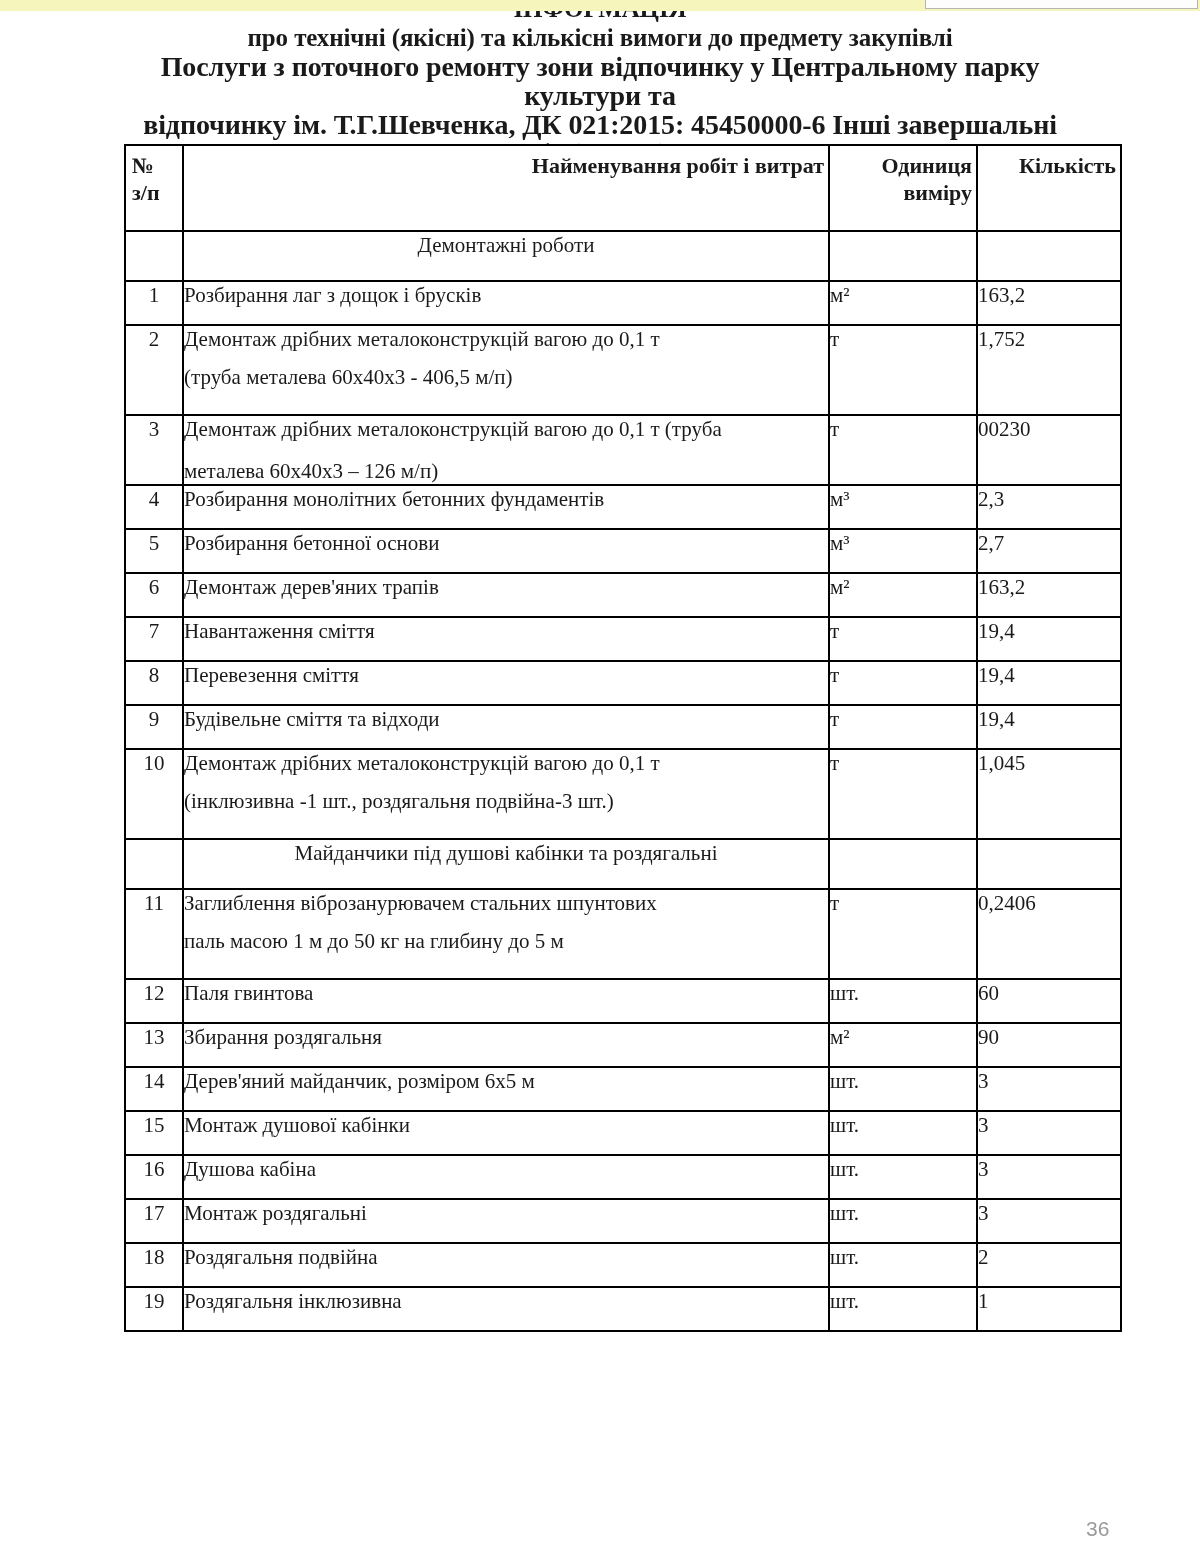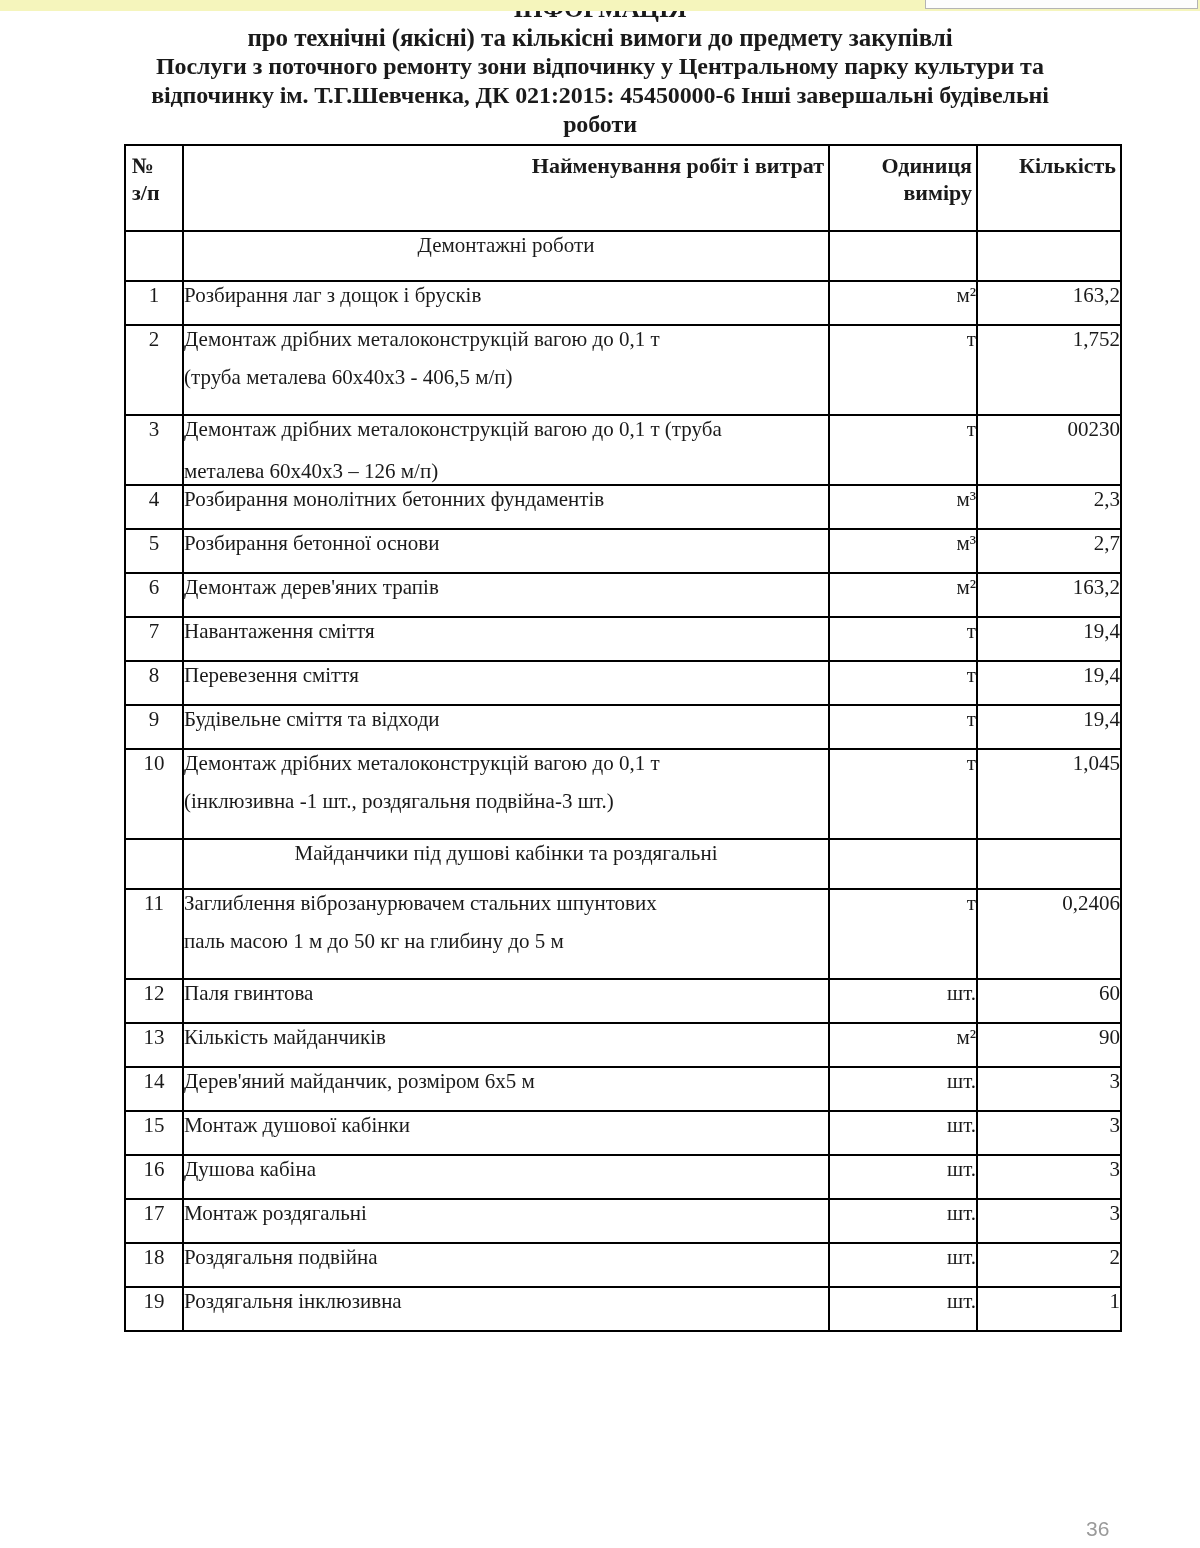--- a/index.html
+++ b/index.html
@@ -53,21 +53,21 @@
     top: -6px;
     left: 110px;
     width: 980px;
     text-align: center;
     font-weight: bold;
     font-size: 25px;
     line-height: 29px;
     letter-spacing: -0.1px;
   }
   #heading .h-line { display: block; }
-  #heading .h-main { font-size: 24px; }
+  #heading .h-main { font-size: 28px; }
 
   
   #works-table {
     position: absolute;
     top: 144px;
     left: 124px;
     width: 996px;
     border-collapse: collapse;
     table-layout: fixed;
     font-size: 21px;
@@ -105,21 +105,21 @@
   td.cell-num {
     text-align: center;
     padding-top: 8px;
   }
   td.cell-name {
     text-align: left;
     padding: 8px 6px 0 8px;
   }
   td.cell-unit,
   td.cell-qty {
-    text-align: right;
+    text-align: left;
     padding-top: 8px;
   }
 
   
   tr.r-single td { height: 42px; }
   tr.r-tall td   { height: 88px; }
   tr.r-mid td    { height: 64px; }
   tr.r-section td { height: 48px; }
 
   td.cell-name .sub-line {
@@ -263,21 +263,21 @@
           <td class="cell-qty">0,2406</td>
         </tr>
         <tr class="r-single">
           <td class="cell-num">12</td>
           <td class="cell-name"><span>Паля гвинтова</span></td>
           <td class="cell-unit">шт.</td>
           <td class="cell-qty">60</td>
         </tr>
         <tr class="r-single">
           <td class="cell-num">13</td>
-          <td class="cell-name"><span>Кількість майданчиків</span></td>
+          <td class="cell-name"><span>Збирання роздягальня</span></td>
           <td class="cell-unit">м²</td>
           <td class="cell-qty">90</td>
         </tr>
         <tr class="r-single">
           <td class="cell-num">14</td>
           <td class="cell-name"><span>Дерев'яний майданчик, розміром 6х5 м</span></td>
           <td class="cell-unit">шт.</td>
           <td class="cell-qty">3</td>
         </tr>
         <tr class="r-single">

